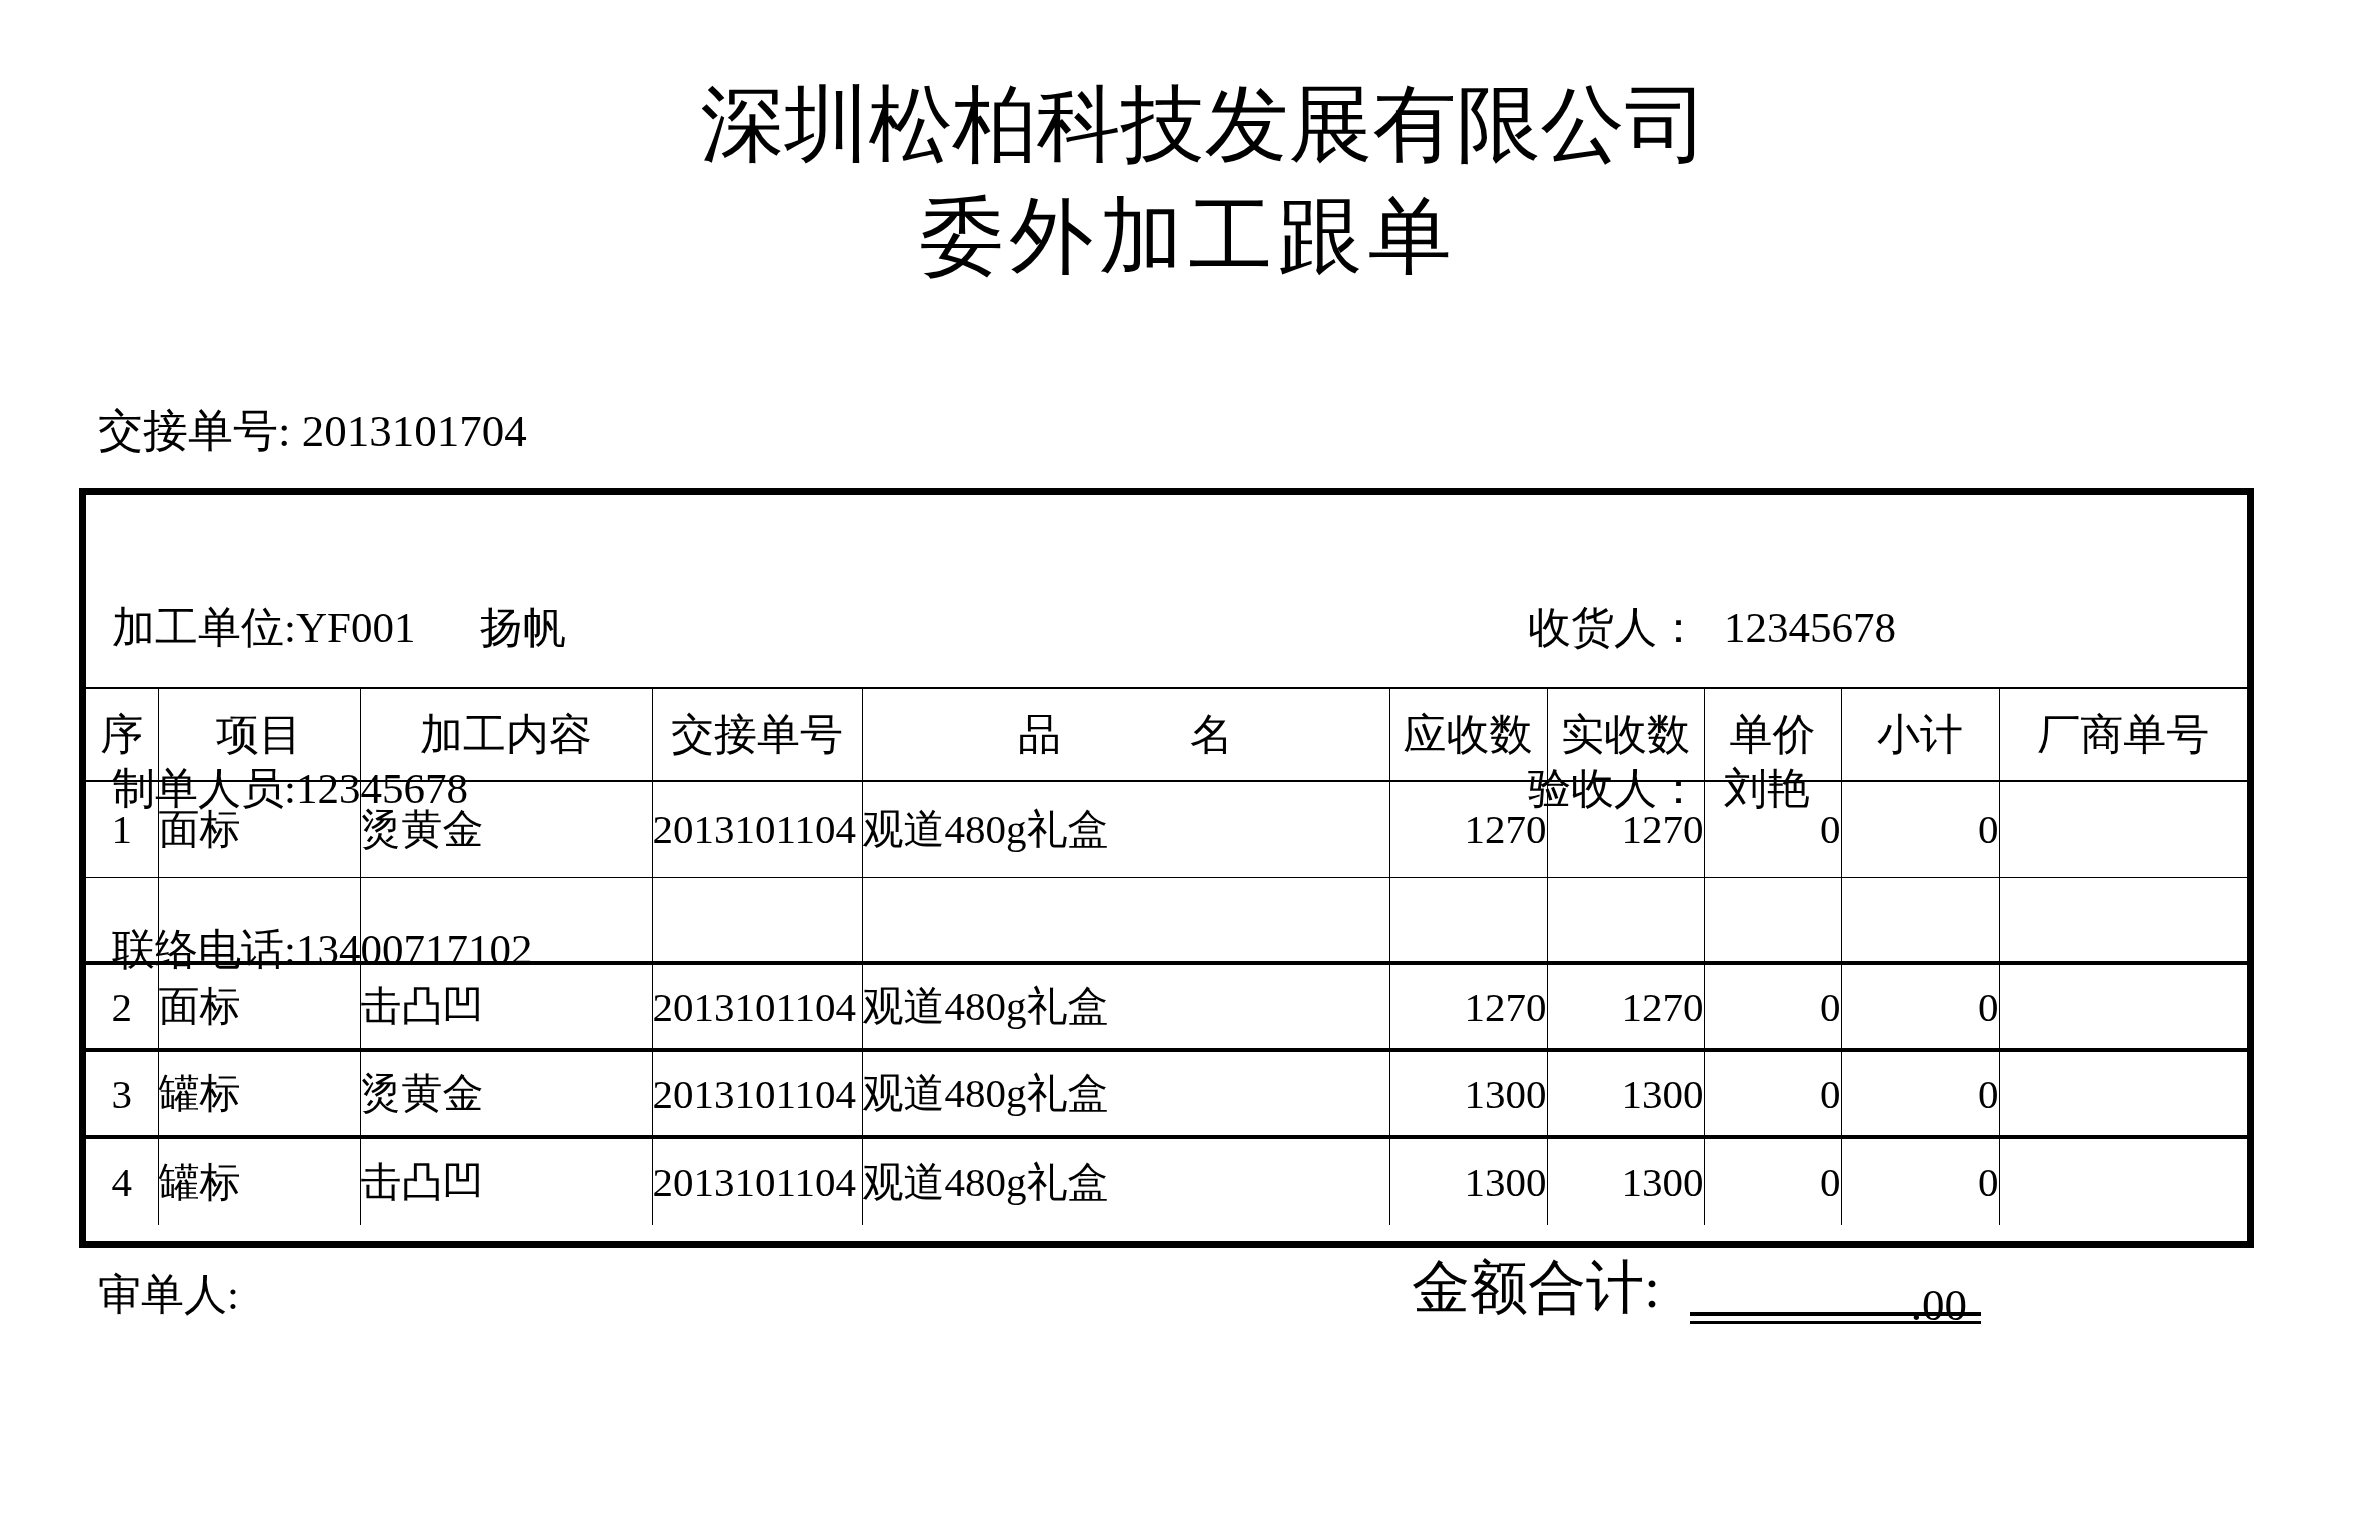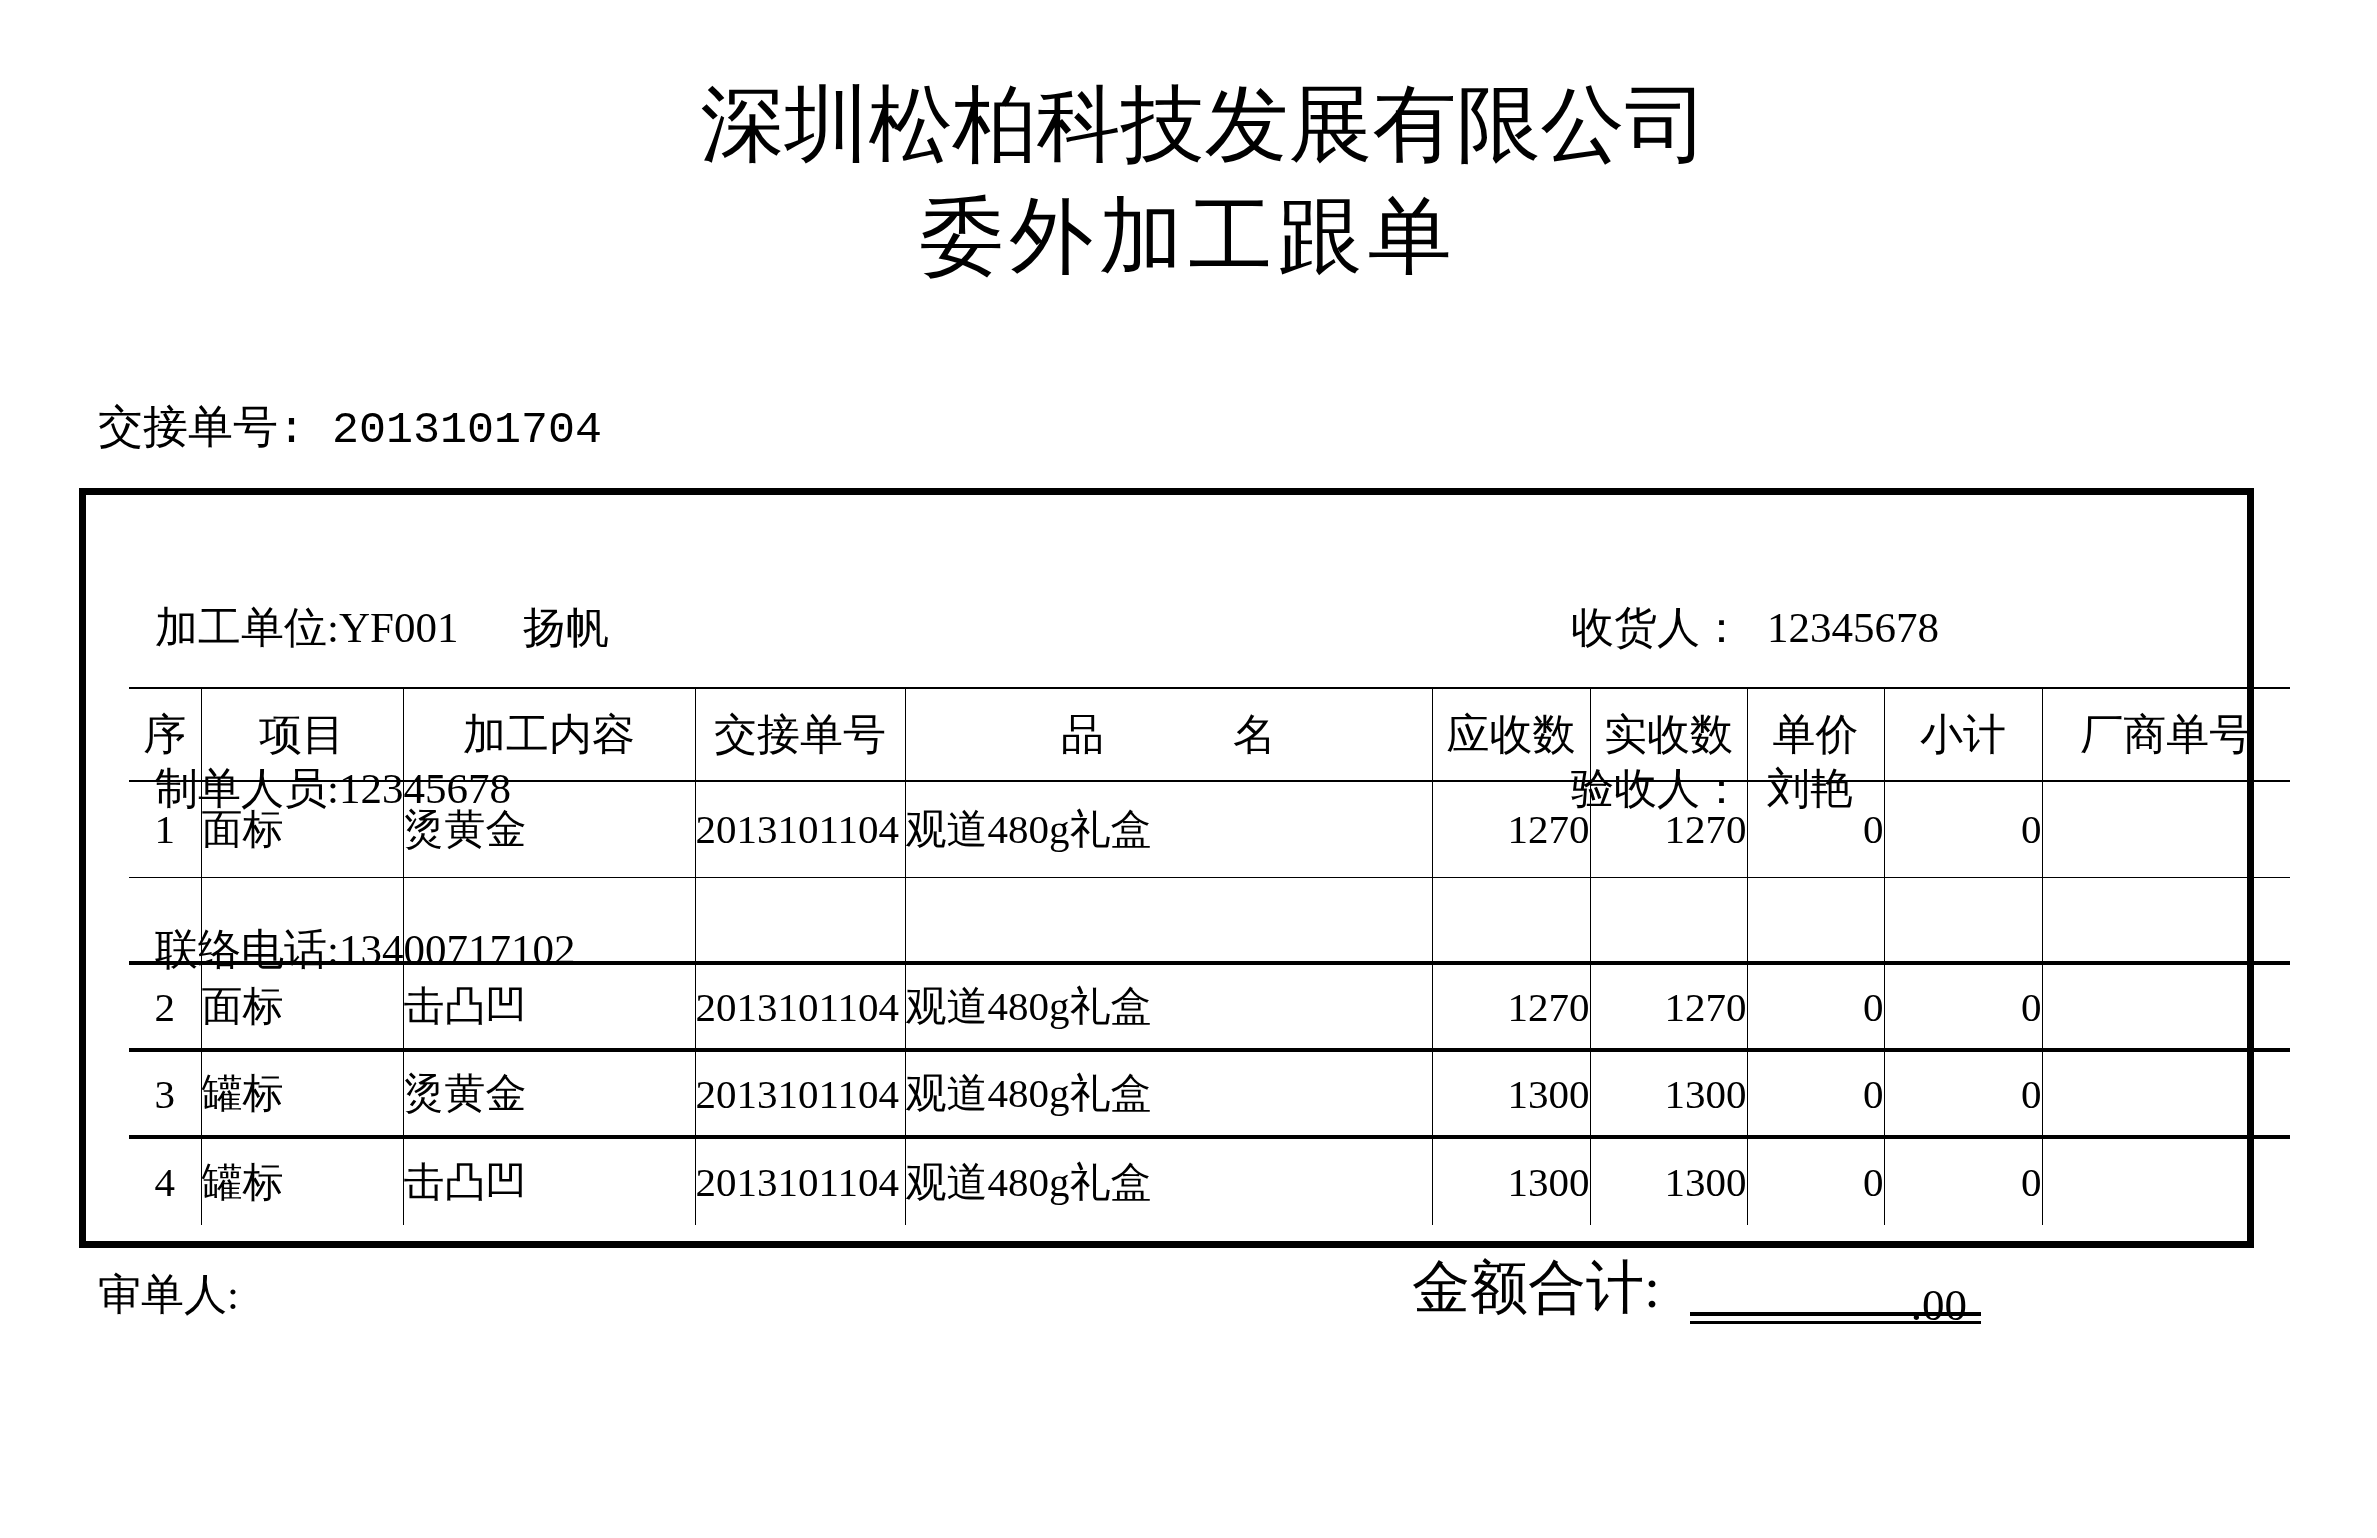--- a/index.html
+++ b/index.html
@@ -46,34 +46,32 @@
   .meta-row {
     position: absolute;
     top: 404px;
     left: 98px;
     right: 89px;
     display: flex;
     justify-content: space-between;
     font-size: 45px;
     line-height: 54px;
     white-space: pre;
-    font-family: Liberation Mono, monospace;
   }
   .meta-date-value { margin-left: 35px; }
 
   .main-box {
     position: absolute;
     top: 488px;
     left: 79px;
     width: 2175px;
     height: 760px;
     border: 7.5px solid #000000;
     box-sizing: border-box;
     background: #ffffff;
-    padding-left: 43px;
   }
   .info-section {
     position: relative;
     height: 192px;
     font-size: 43px;
     white-space: pre;
   }
   .info-col-left {
     position: absolute;
     left: 26px;

